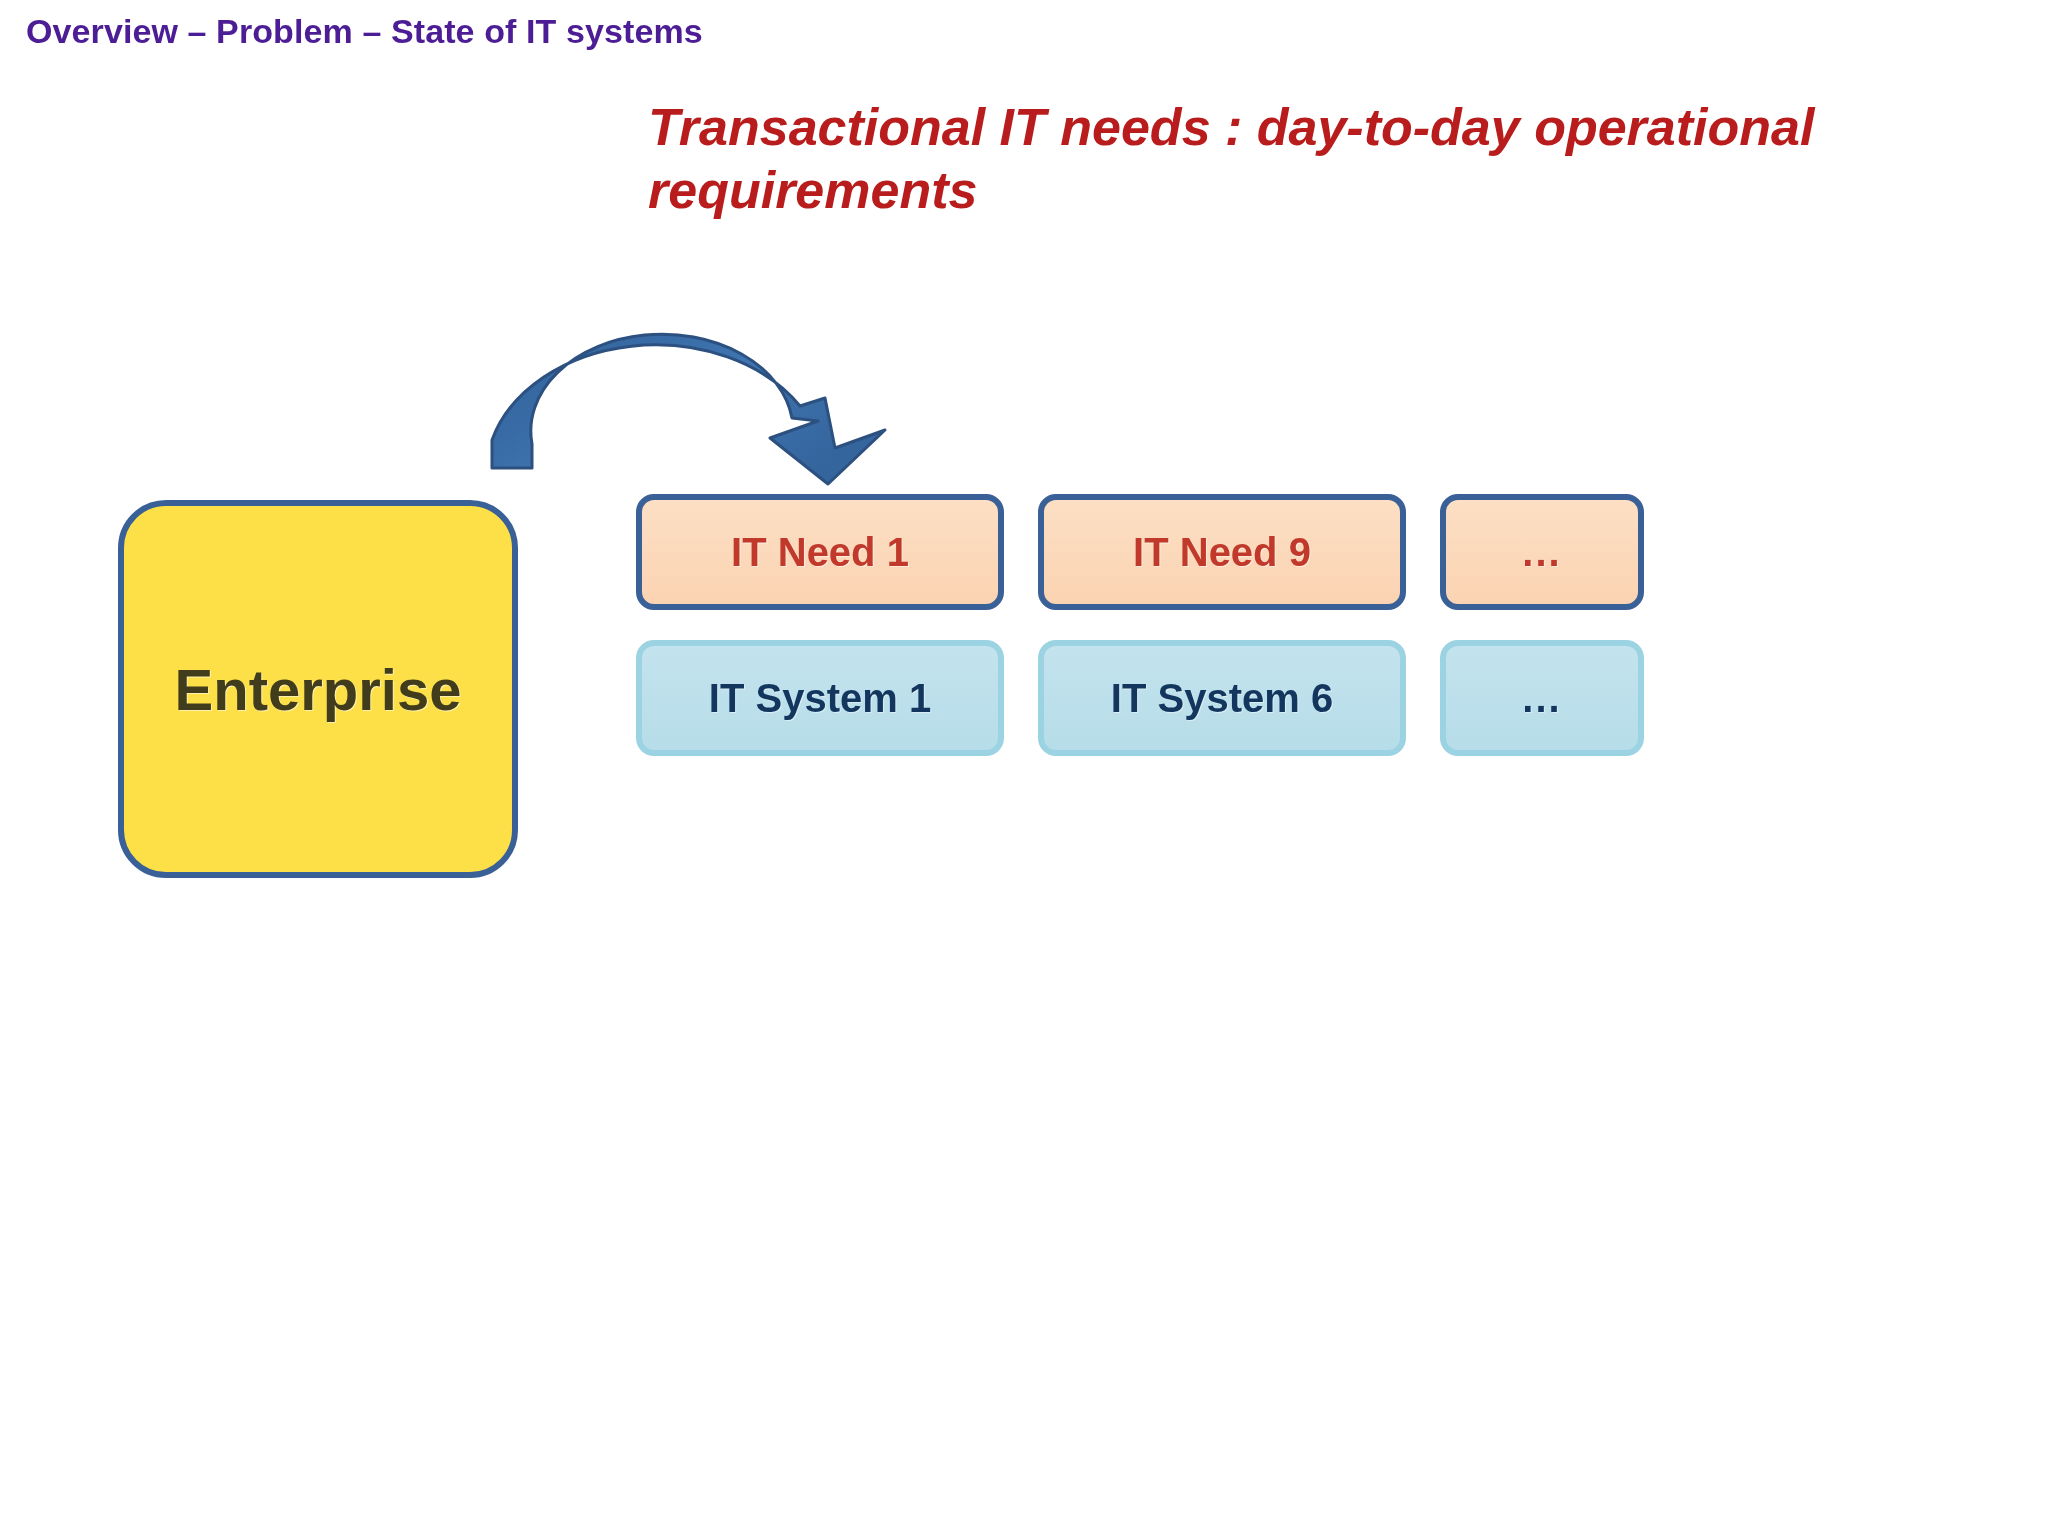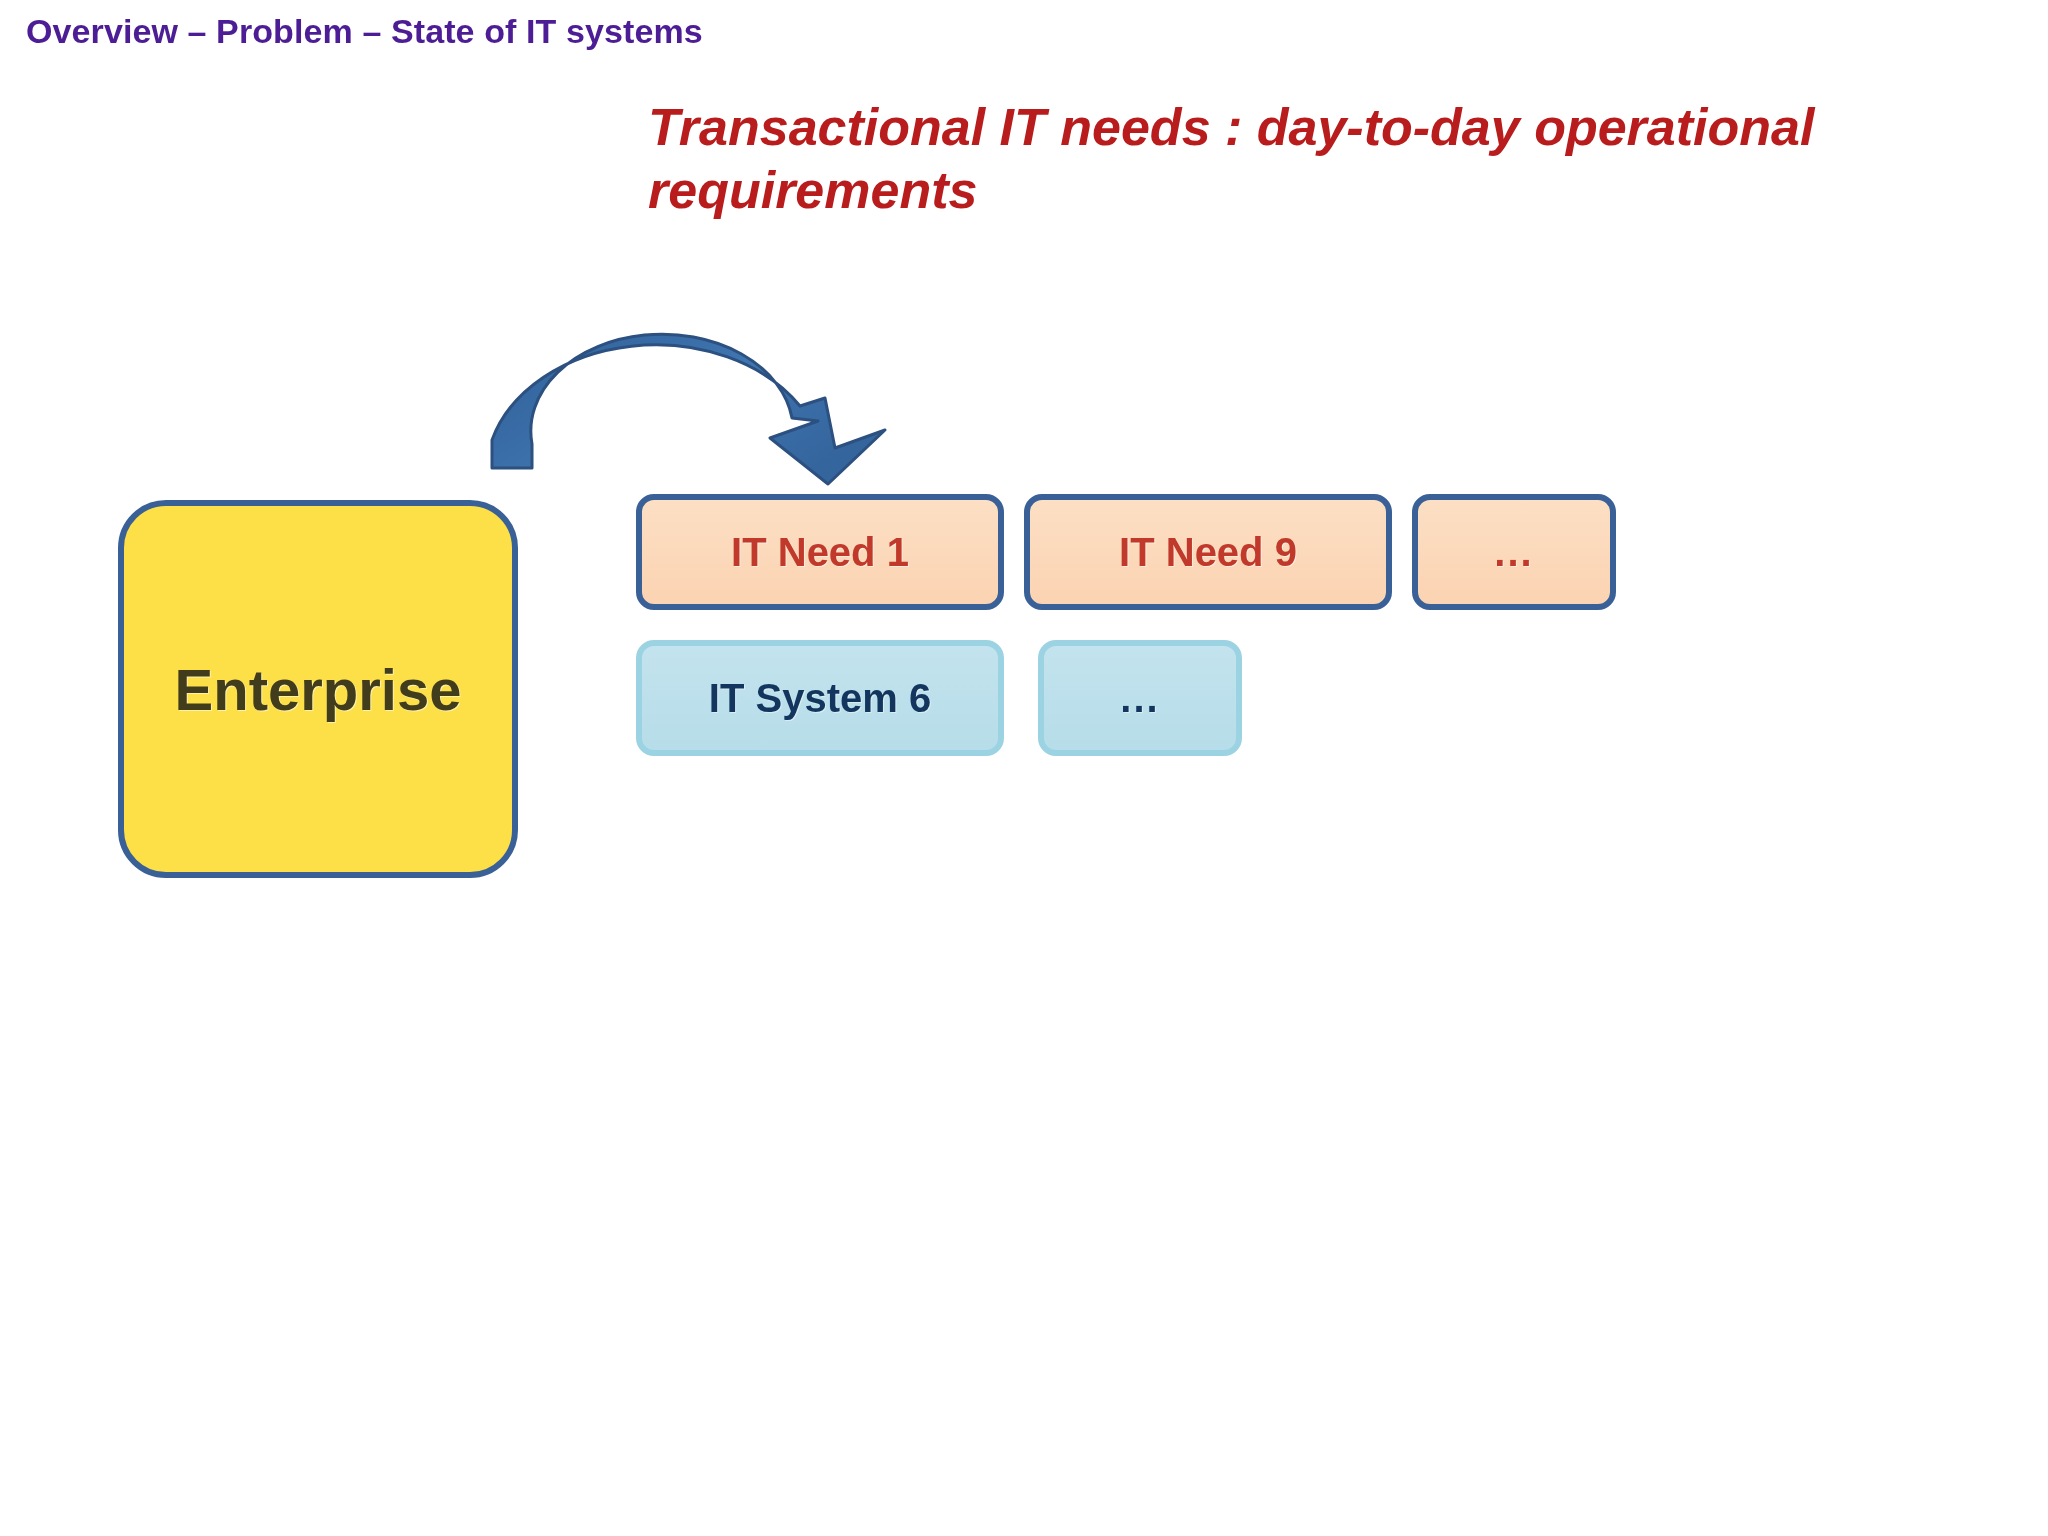--- a/index.html
+++ b/index.html
@@ -100,21 +100,21 @@
 
   .cell {
     box-sizing: border-box;
     display: flex;
     align-items: center;
     justify-content: center;
     height: 116px;
     border-radius: 18px;
     position: relative;
   }
-  .cell.wide { width: 368px; margin-right: 20px; }
+  .cell.wide { width: 368px; margin-right: 34px; }
   .cell.narrow { width: 204px; margin-right: 0; }
 
   .need-cell {
     background: linear-gradient(to bottom, #fcdfc4 0%, #fbd3b2 100%);
     border: 6px solid #3a6098;
     color: #c0392b;
   }
   .need-cell .cell-label {
     font-size: 40px;
     font-weight: bold;
@@ -183,20 +183,23 @@
       <div class="cell need-cell wide">
         <span class="cell-label">IT Need 9</span>
       </div>
       <div class="cell need-cell narrow">
         <span class="cell-label">...</span>
       </div>
     </div>
 
     <div class="system-row">
       <div class="cell system-cell wide">
+        <span class="cell-label">IT System 1</span>
+      </div>
+      <div class="cell system-cell wide">
         <span class="cell-label">IT System 6</span>
       </div>
       <div class="cell system-cell narrow">
         <span class="cell-label">...</span>
       </div>
     </div>
 
   </div>
 </div>
 

